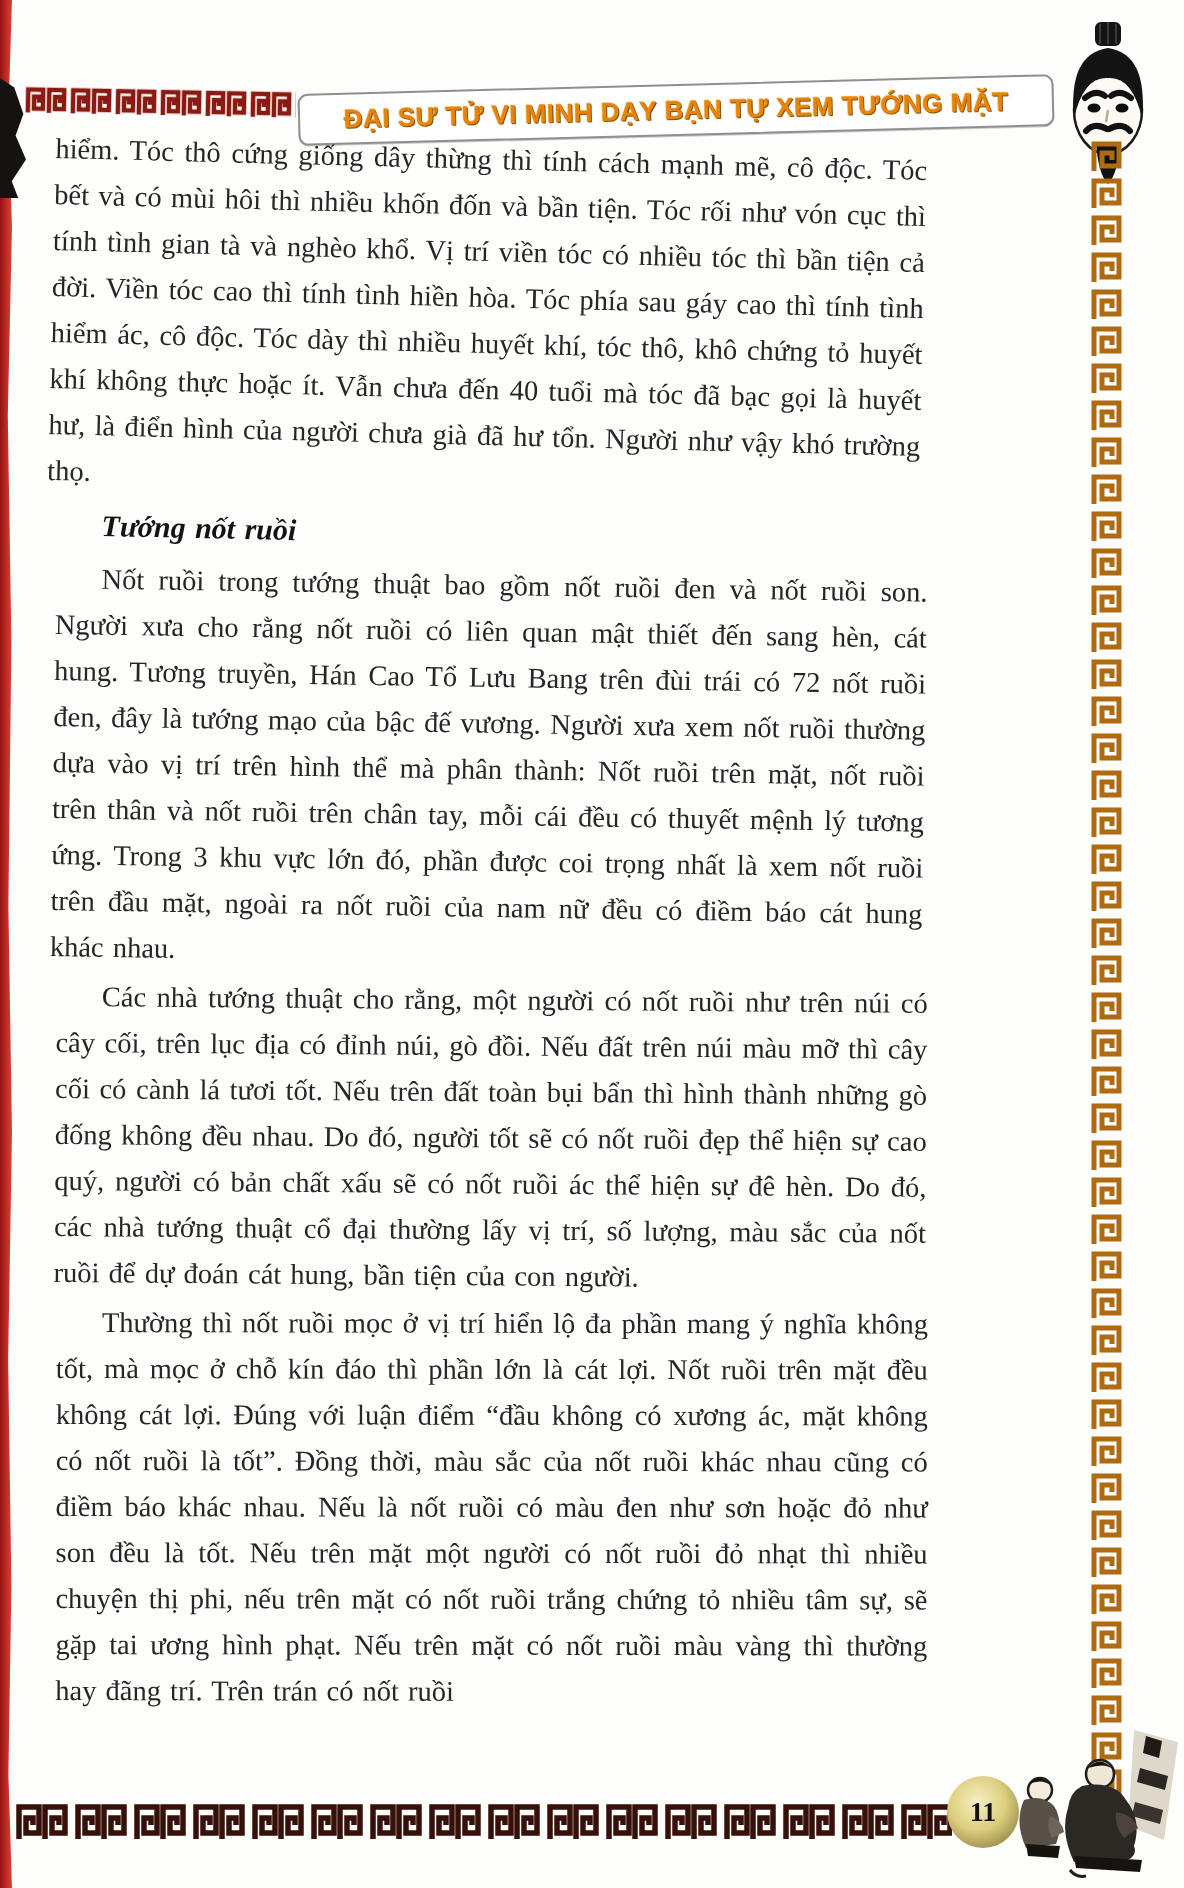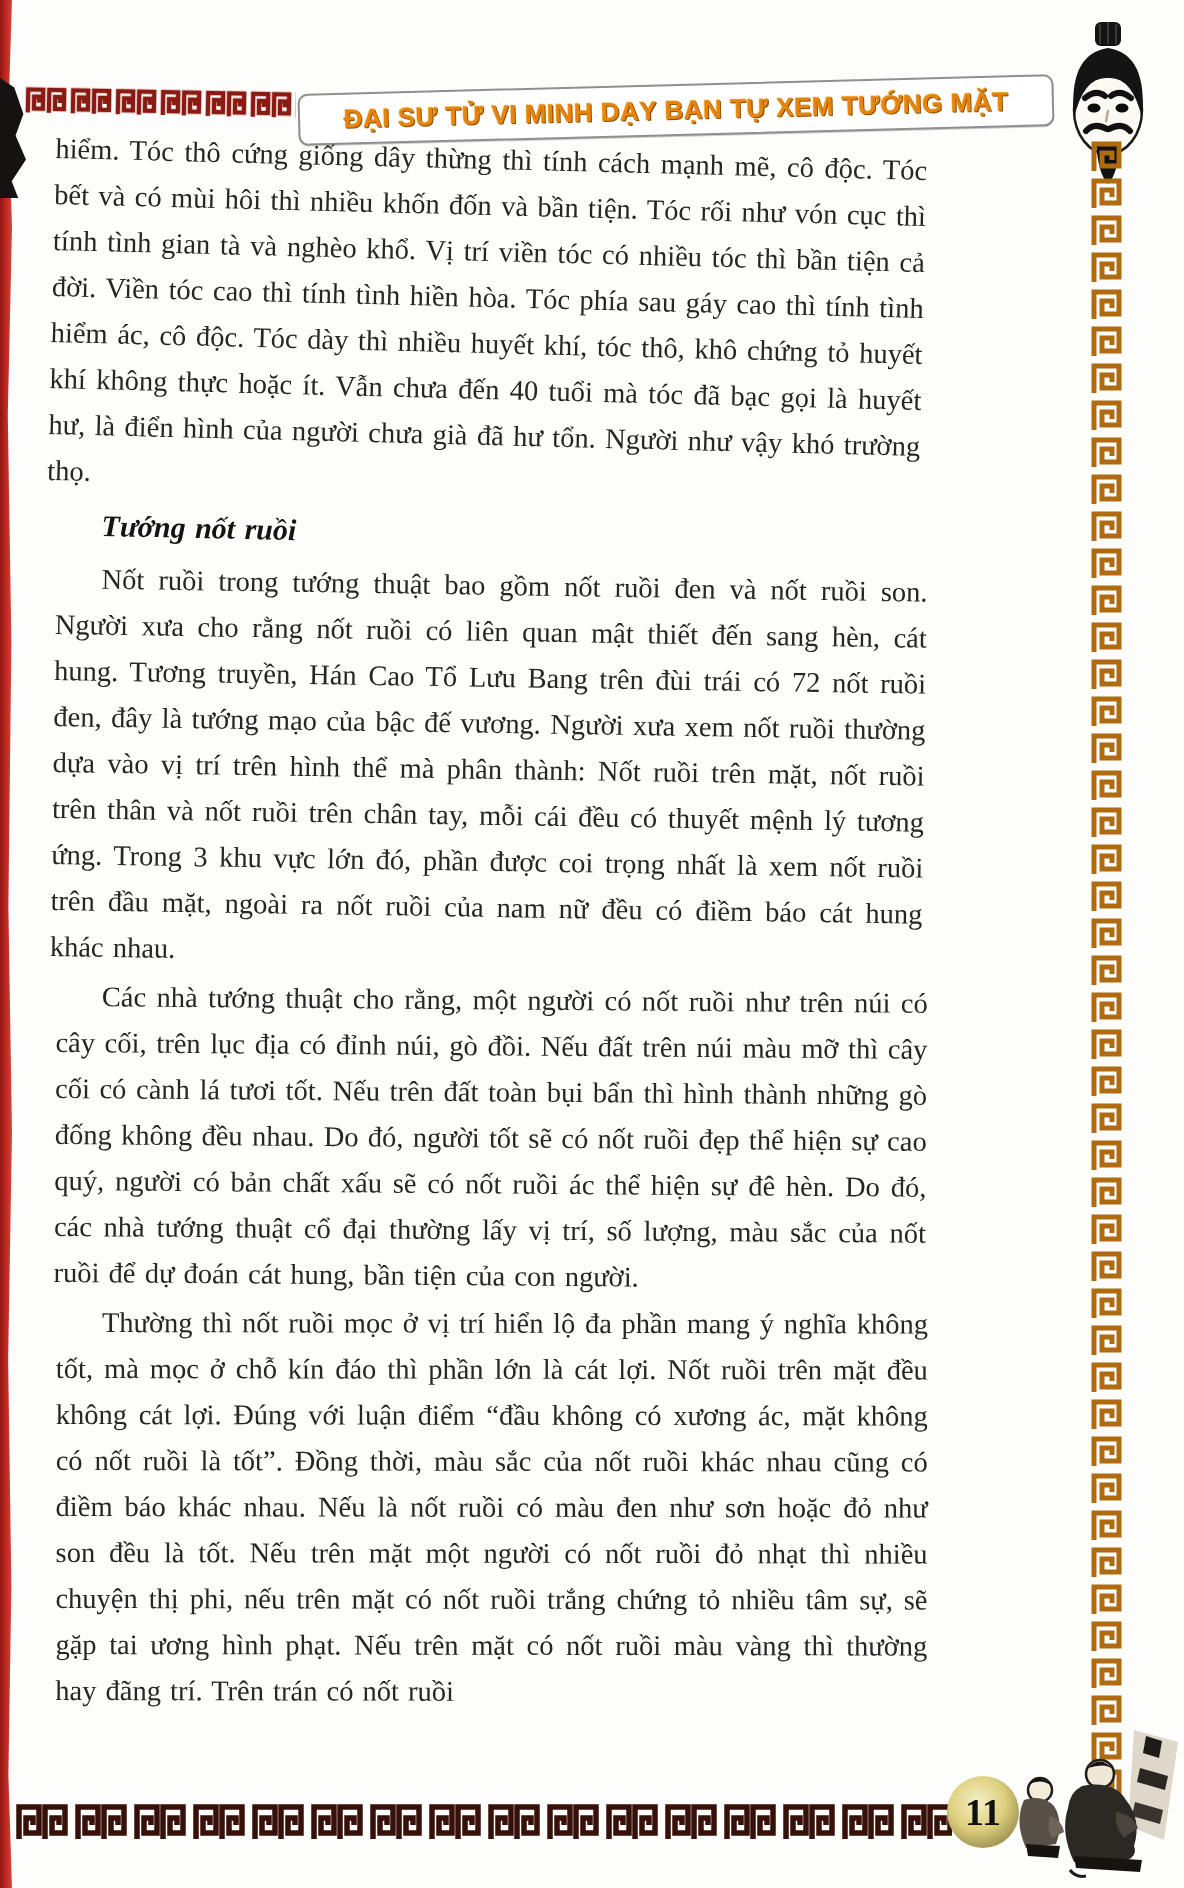--- a/index.html
+++ b/index.html
@@ -68,21 +68,21 @@
   
   .bottom-band{position:absolute;left:14px;top:1799px;}
   .page-badge{
     position:absolute;left:947px;top:1776px;width:72px;height:72px;
     border-radius:50%;
     background:radial-gradient(circle at 42% 36%,#f5efc6 0%,#ddcf7d 45%,#9e9152 78%,#7d7340 100%);
     display:flex;align-items:center;justify-content:center;
   }
   .page-badge span{
     font-family:"Liberation Serif", serif;
-    font-weight:bold;font-size:38px;color:#121212;
+    font-weight:bold;font-size:28px;color:#121212;
   }
   .footer-art{position:absolute;left:996px;top:1728px;}
 </style>
 </head>
 <body>
 
 <div class="page">
 
   <div class="left-strip"></div>
   <div class="edge-blob"></div>

